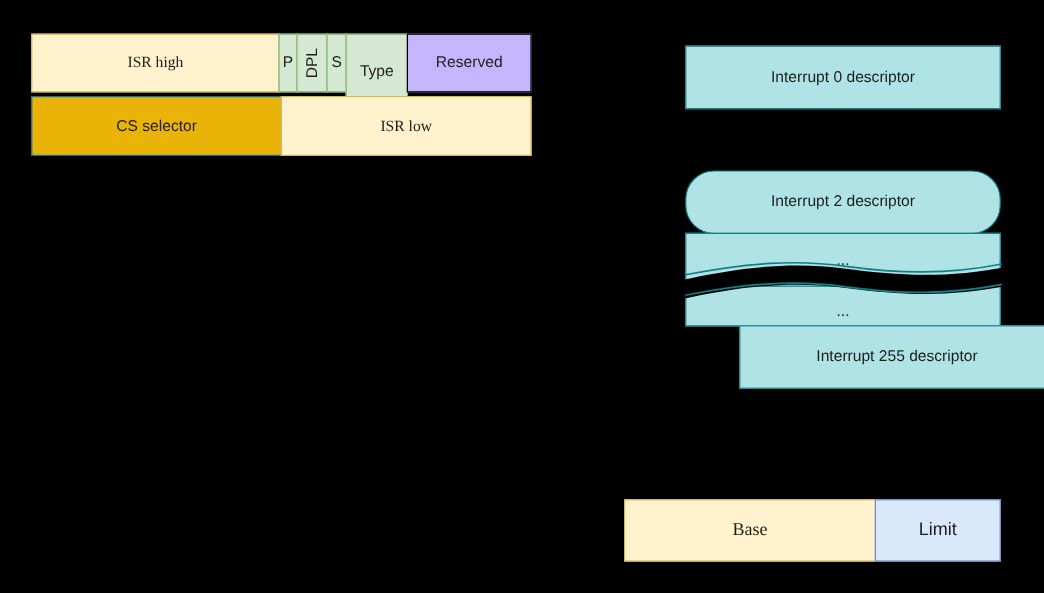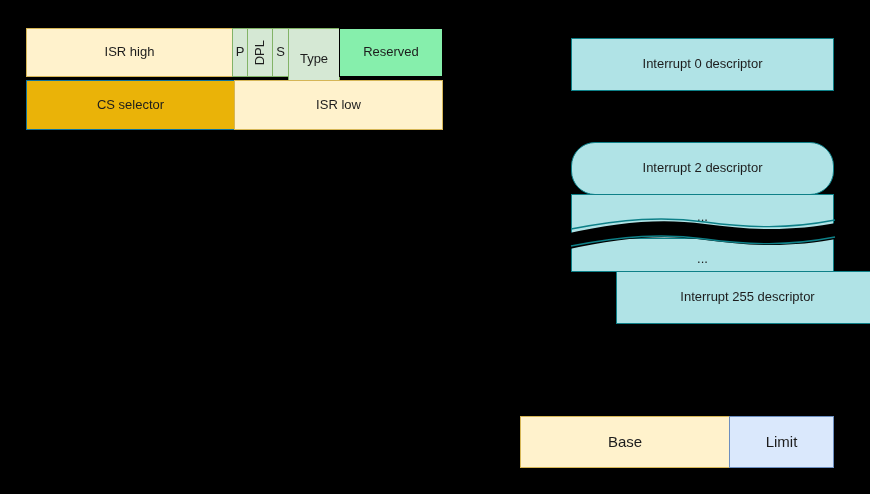--- a/index.html
+++ b/index.html
@@ -30,24 +30,24 @@
     text-align: center;
     color: #1d1d1d;
     overflow: hidden;
   }
   .cell-label {
     display: block;
     white-space: nowrap;
   }
 
   
-  .fill-cream   { background: #fff2cc; border: 1px solid #d6b656; }
+  .fill-cream   { background: #fff2cc; border: 1px solid #d6b656; font-family: Liberation Serif, serif; }
   .fill-blue    { background: #eab308; border: 1px solid #10739e; }
   .fill-green   { background: #d5e8d4; border: 1px solid #82b366; }
-  .fill-white   { background: #86efac; border: 1px solid #000000; }
+  .fill-white   { background: #c4b5fd; border: 1px solid #000000; }
   .fill-cyan    { background: #b0e3e6; border: 1px solid #0e8088; }
   .fill-lblue   { background: #dae8fc; border: 1px solid #6c8ebf; }
 
   
   .vertical {
     writing-mode: vertical-rl;
     transform: rotate(180deg);
     white-space: nowrap;
   }
 

